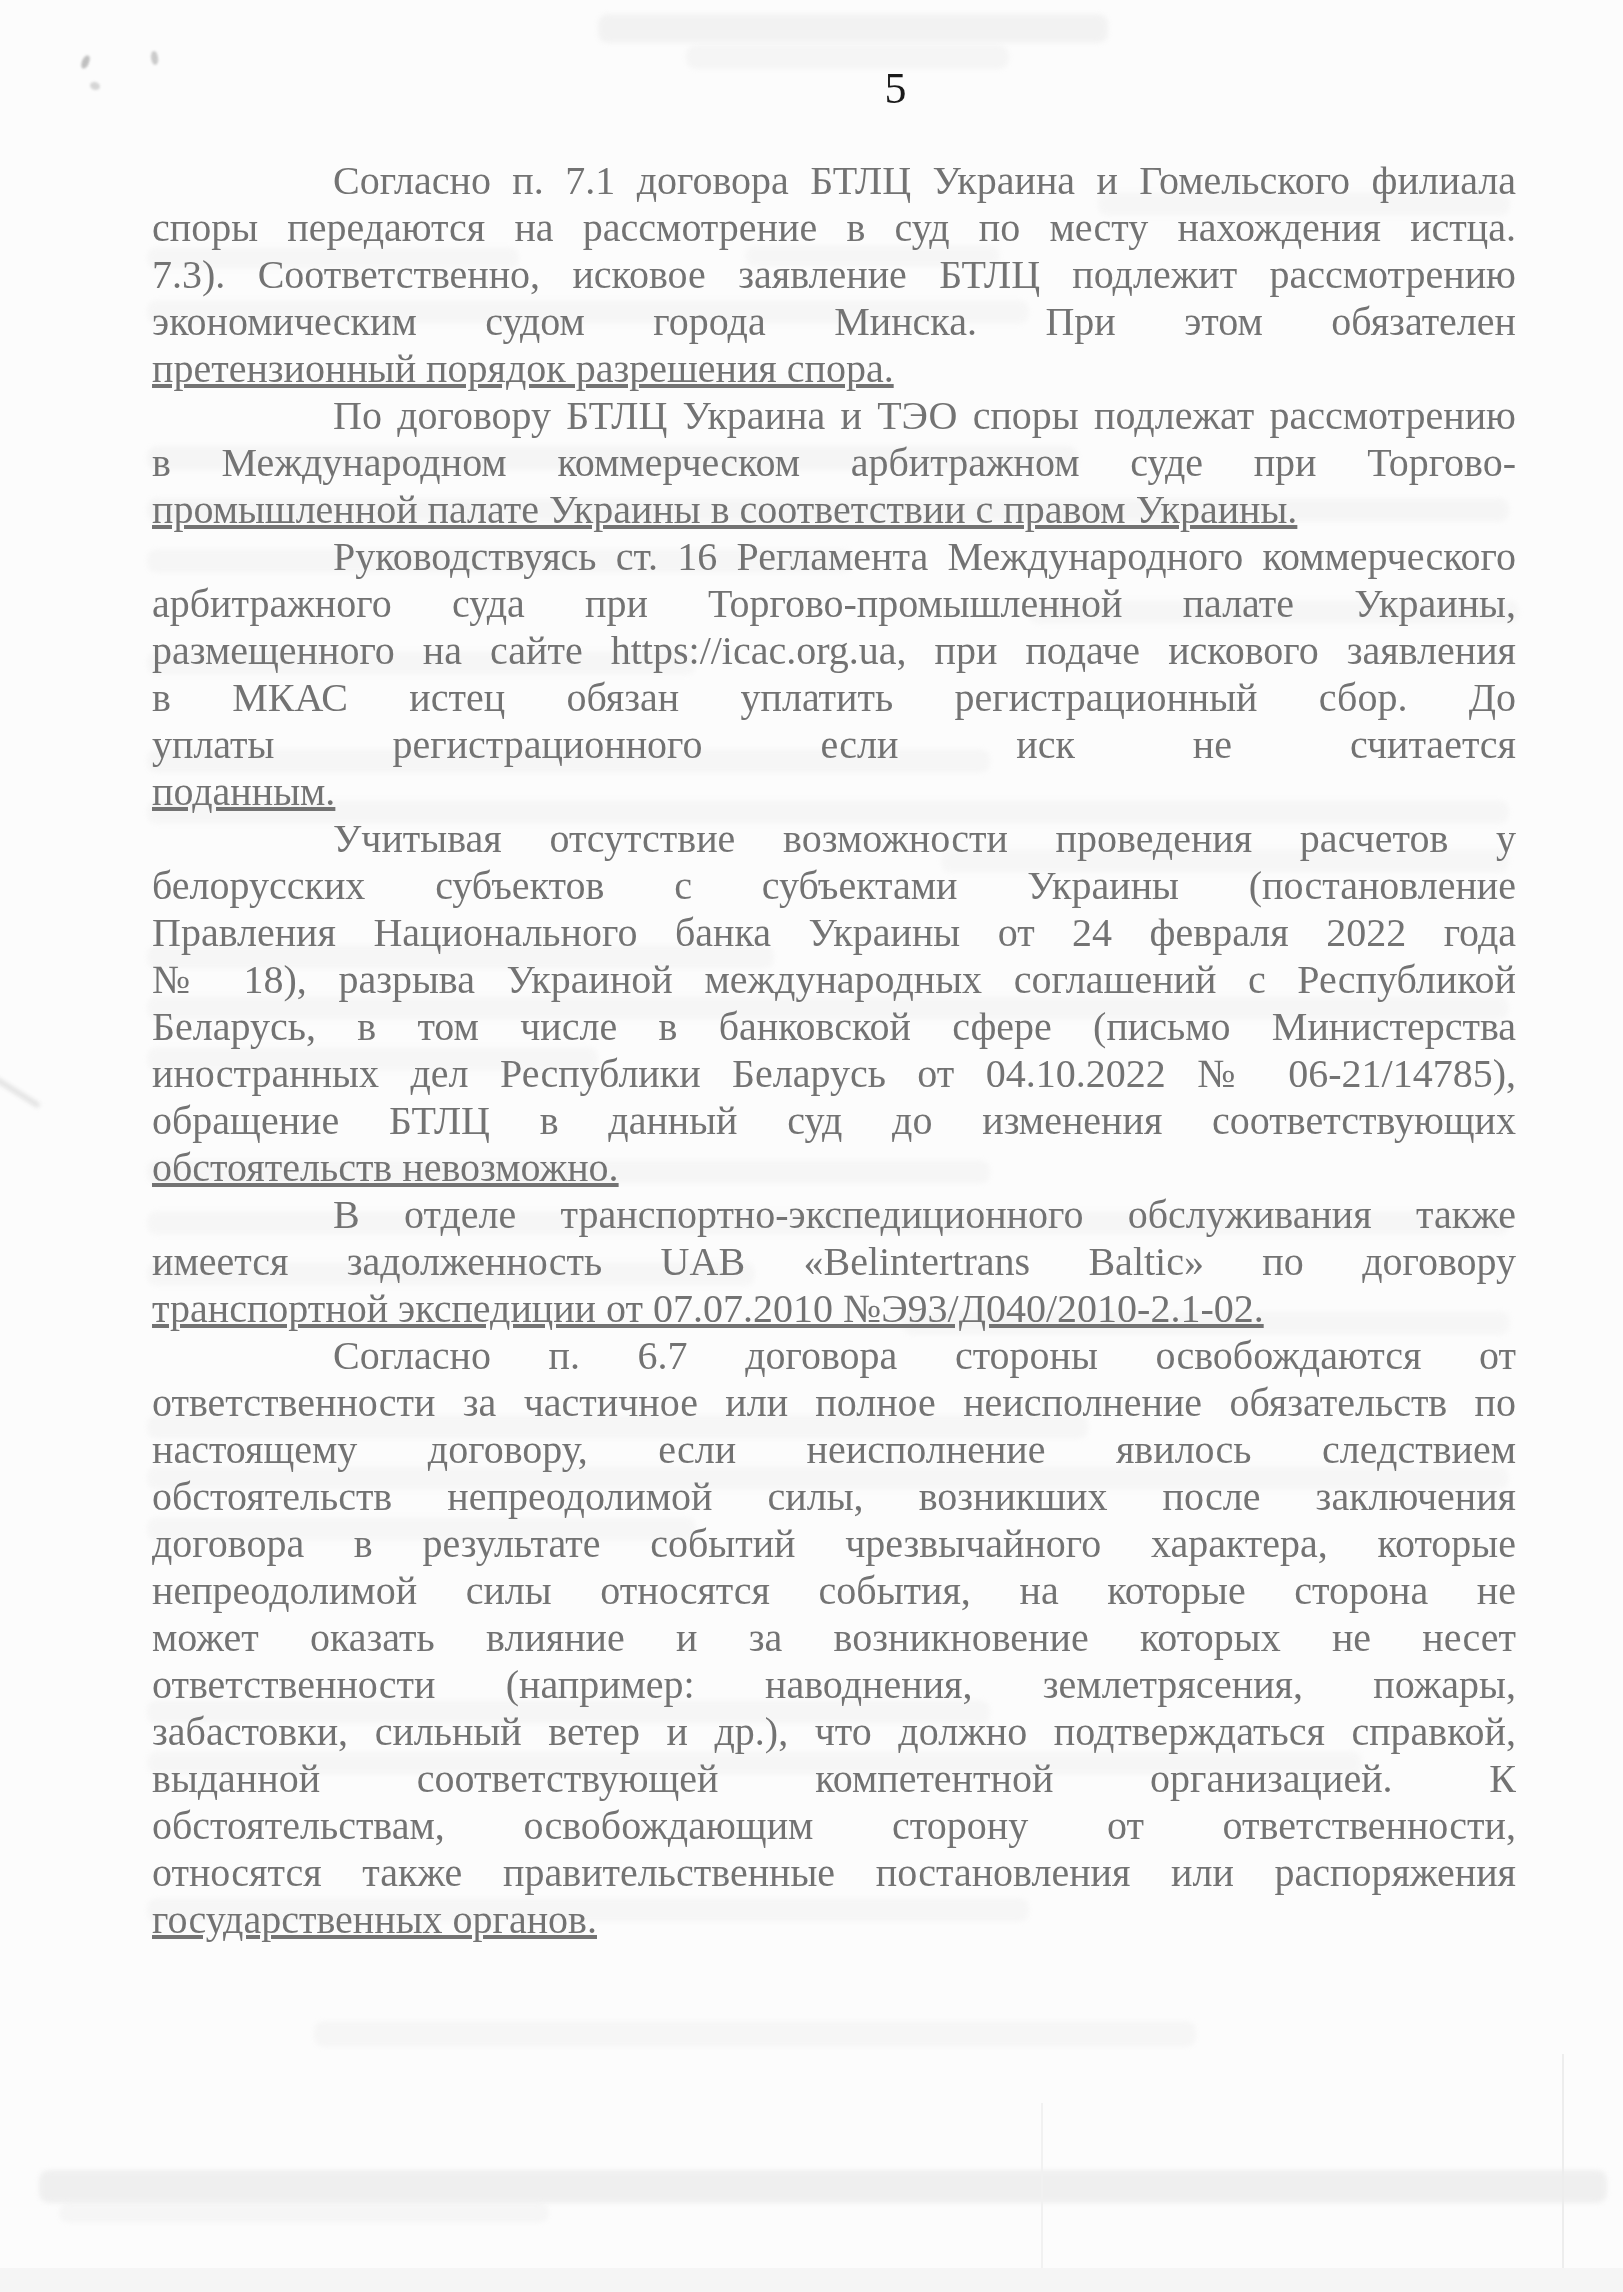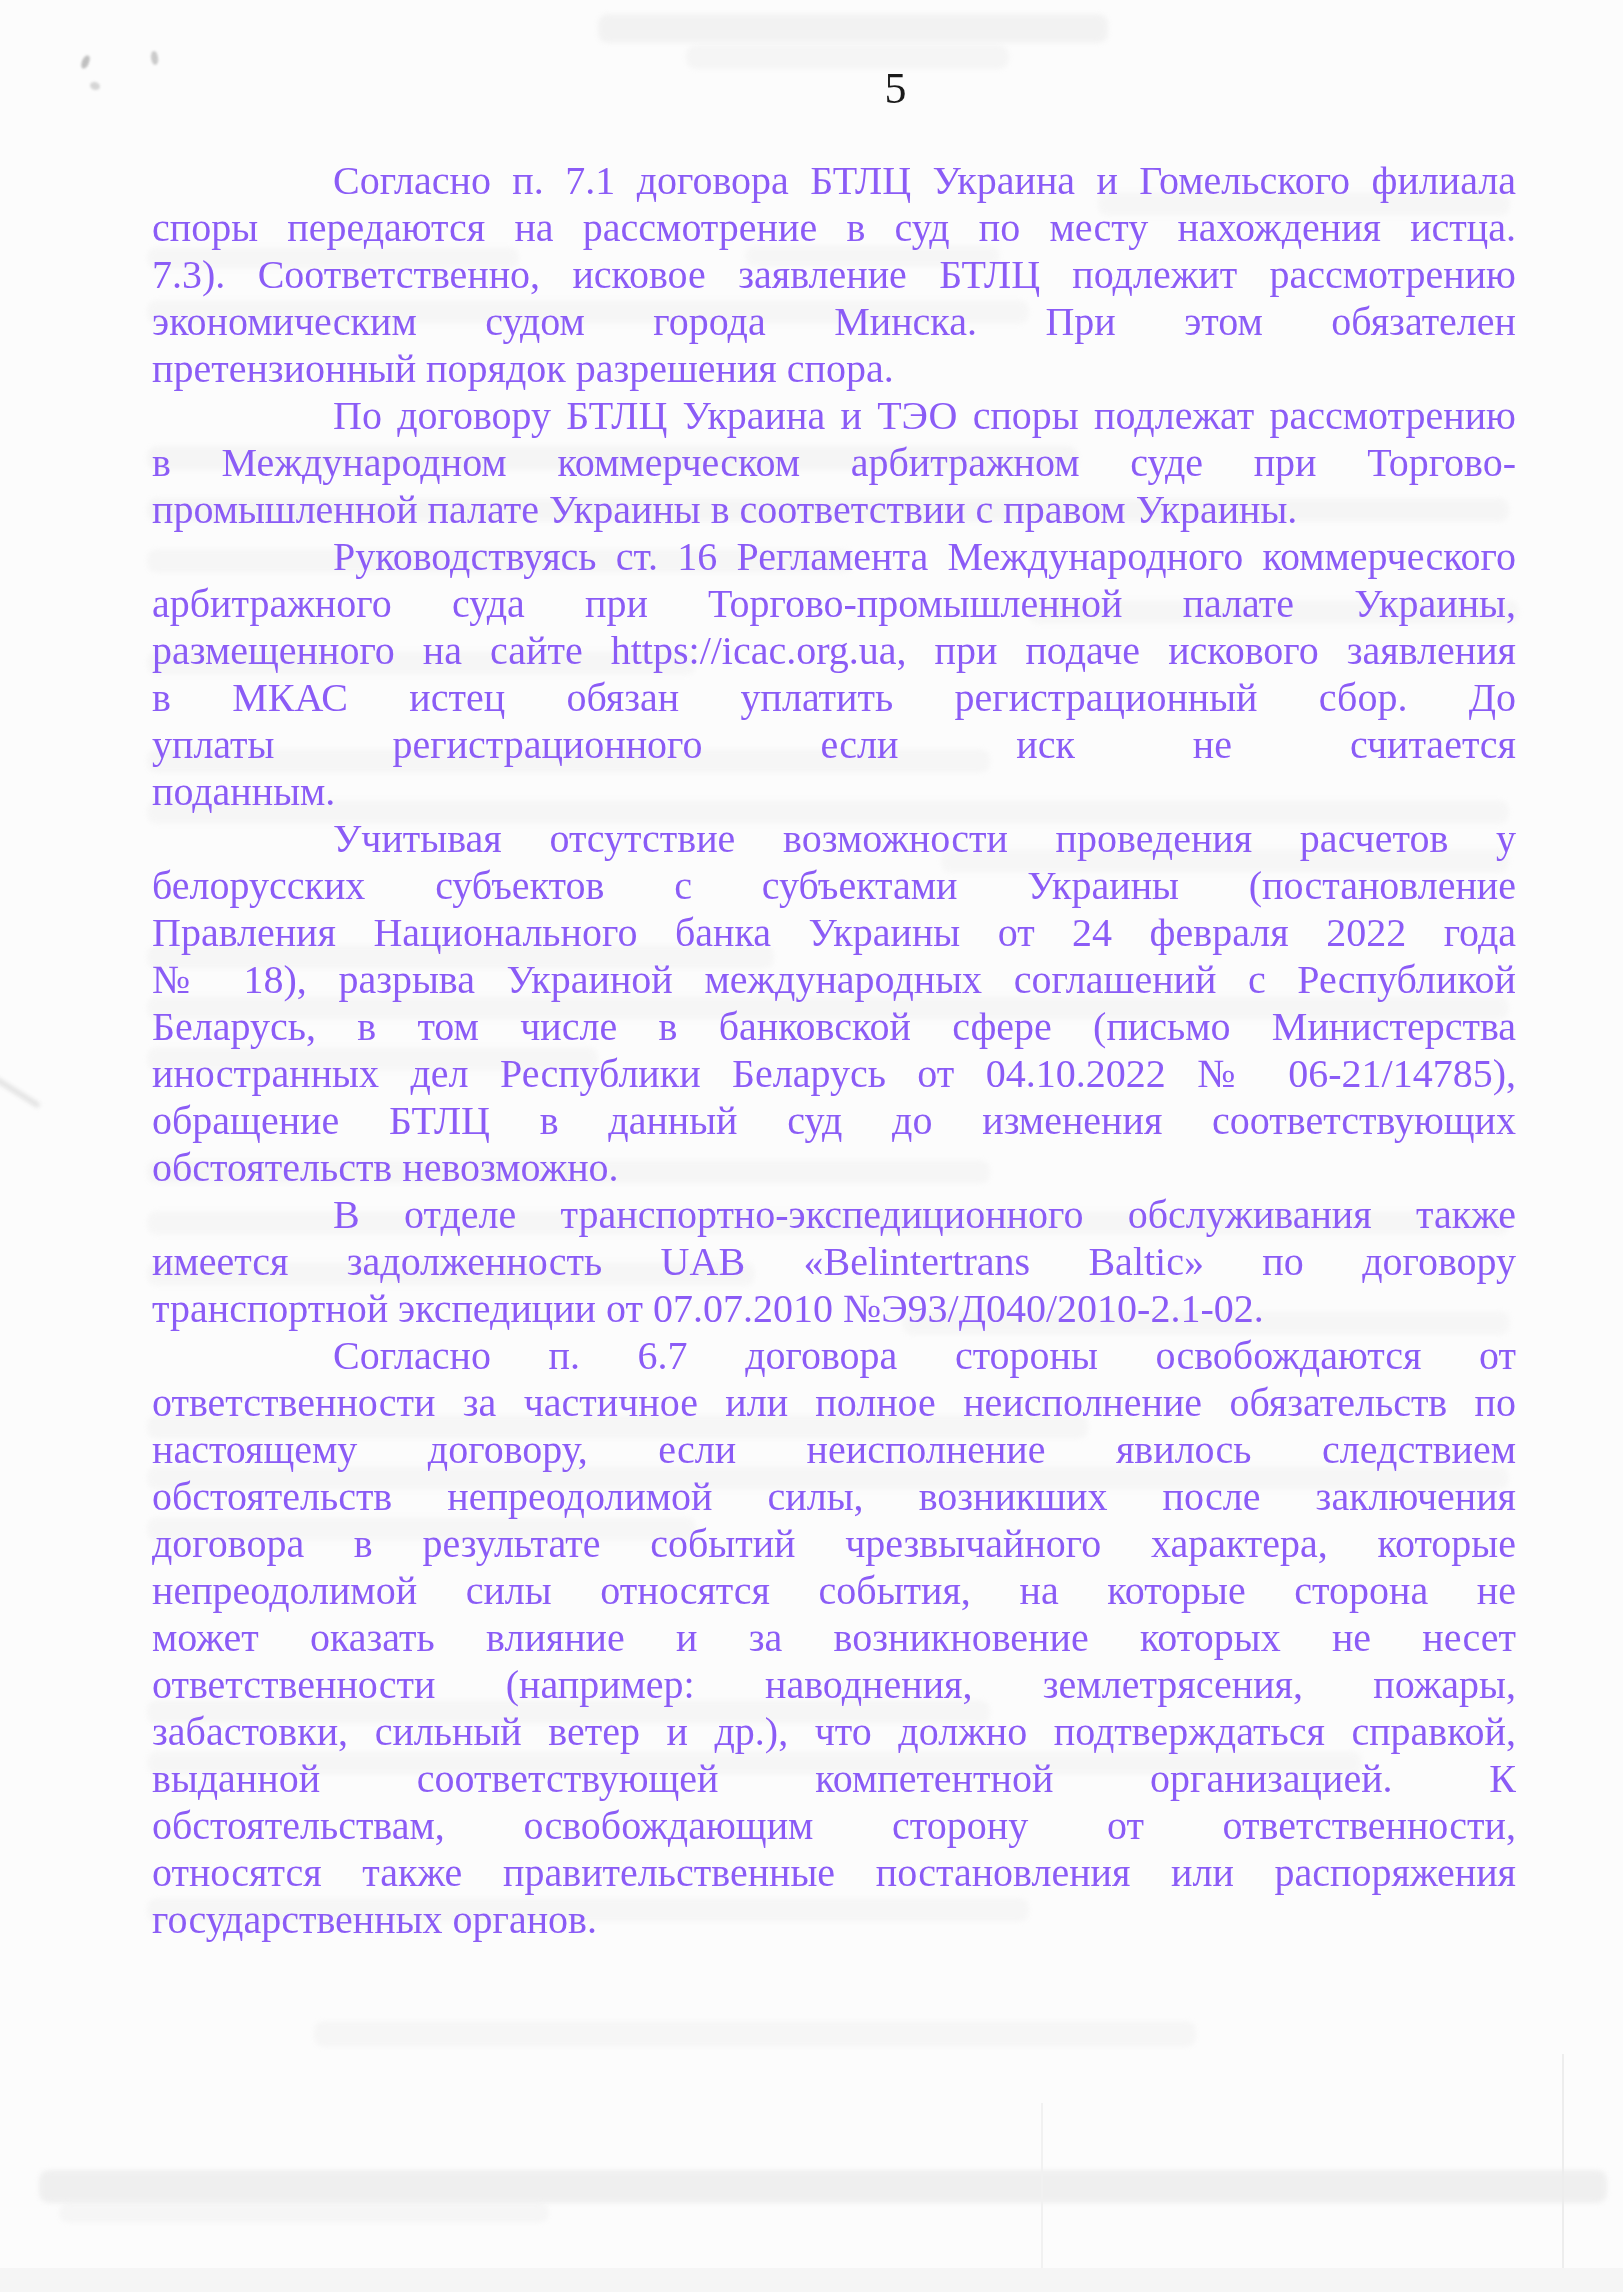--- a/index.html
+++ b/index.html
@@ -6,32 +6,32 @@
   .page{
     position:relative;
     width:1623px;height:2293px;
     background:#fcfcfc;
     overflow:hidden;
     font-family:"Liberation Serif", serif;
   }
   
   .doc-body{
     position:absolute;left:152px;top:157px;width:1364px;
-    color:#8b5cf6;
+    color:#737373;
     font-size:40px;line-height:47px;
     z-index:3;
   }
   .paragraph{margin:0;padding:0;}
   .line{
     height:47px;overflow:hidden;
     text-align:justify;
     text-align-last:justify;
     white-space:normal;
   }
-  .line.last{text-align-last:left;}
+  .line.last{text-align-last:left;text-decoration:underline;}
   .line.indent{text-indent:181px;}
   .u{
     text-decoration-thickness:2.5px;
     text-underline-offset:6.9px;
     text-decoration-color:#1c1c1c;
   }
   
   .page-number{
     position:absolute;left:861px;top:63px;width:69px;
     text-align:center;

